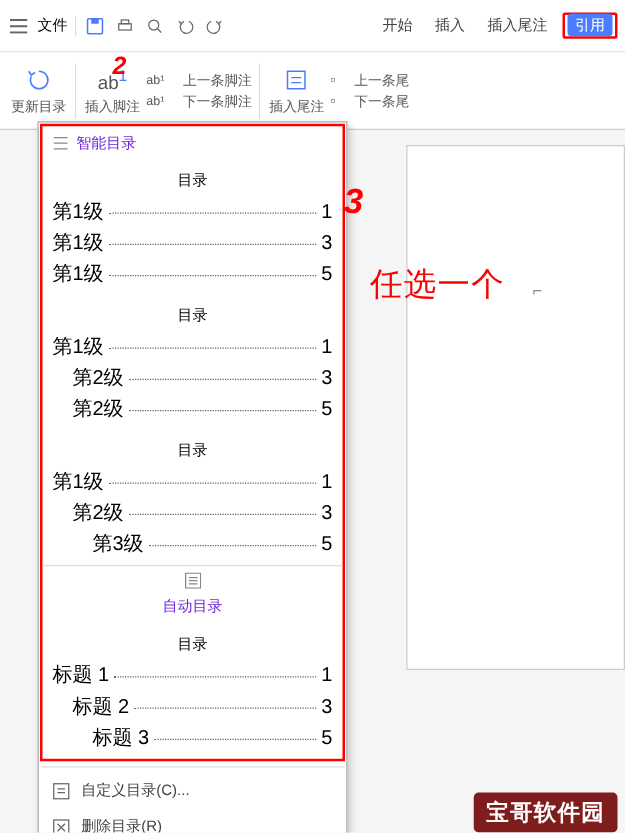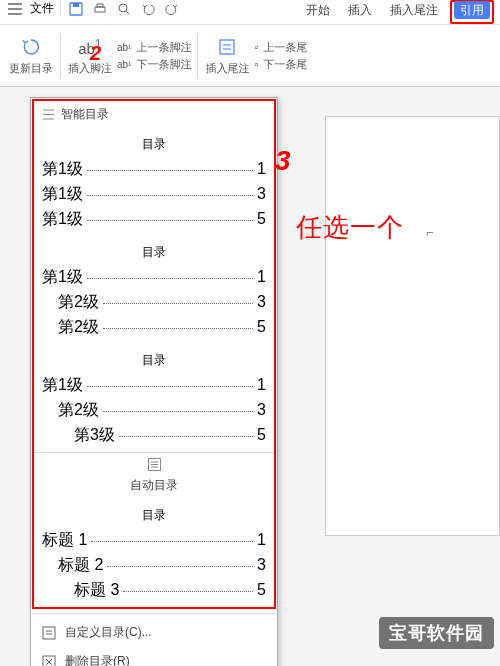--- a/index.html
+++ b/index.html
@@ -1,56 +1,56 @@
 <!DOCTYPE html>
 <html><head>
 <meta charset="utf-8">
 <style>
 * { margin: 0; padding: 0; box-sizing: border-box; font-family: "Microsoft YaHei", sans-serif; }
 body { width: 500px; height: 666px; background: #f5f5f5; position: relative; overflow: hidden; }
-.menubar { height: 25px; background: #fff; border-bottom: 1px solid #ddd; display: flex; padding: 0 6px; gap: 6px; font-size: 12px; }
+.menubar { height: 42px; background: #fff; border-bottom: 1px solid #ddd; display: flex; align-items: center; padding: 0 6px; gap: 6px; font-size: 12px; }
 .menubar .m-icon { width: 18px; height: 18px; display: flex; align-items: center; justify-content: center; color: #666; }
 .menubar .sep { width: 1px; height: 16px; background: #ddd; }
 .menubar .spacer { flex: 1; }
 .menubar .tab { padding: 2px 6px; color: #444; }
 .menubar .tab.active { background: #4a7dff; color: #fff; border-radius: 3px; }
 .menubar .highlight { border: 2px solid #ff0000; border-radius: 2px; padding: 0 2px; }
 
 .toolbar { height: 62px; background: #fff; border-bottom: 1px solid #ccc; display: flex; align-items: center; padding: 4px 8px; gap: 4px; font-size: 11px; }
 .tool-btn { display: flex; flex-direction: column; align-items: center; justify-content: center; min-width: 46px; height: 54px; color: #555; }
 .tool-btn .ico { width: 24px; height: 24px; display: flex; align-items: center; justify-content: center; font-size: 16px; color: #4a7dff; margin-bottom: 2px; }
 .tool-btn .lbl { font-size: 11px; white-space: nowrap; }
 .tool-btn.boxed { border: 2px solid #ff0000; border-radius: 2px; }
 .tool-sep { width: 1px; height: 44px; background: #ddd; margin: 0 2px; }
 .tool-small { display: flex; flex-direction: column; gap: 2px; font-size: 11px; color: #555; }
-.tool-small > div { display: flex; align-items: center; gap: 5px; }
+.tool-small > div { display: flex; align-items: center; gap: 15px; }
 
 .dropdown { position: absolute; left: 30px; top: 97px; width: 248px; background: #fff; border: 1px solid #aaa; box-shadow: 2px 2px 6px rgba(0,0,0,0.2); font-size: 12px; }
 .dropdown .red-box { border: 2px solid #ff0000; margin: 1px; }
-.dd-header { display: flex; align-items: center; gap: 6px; padding: 5px 8px; color: #404040; font-size: 12px; }
+.dd-header { display: flex; align-items: center; gap: 6px; padding: 5px 8px; color: #6d28d9; font-size: 12px; }
 .dd-preview { padding: 4px 8px; }
 .toc-title { text-align: center; font-size: 12px; padding: 4px 0; }
 .toc-line { display: flex; align-items: baseline; font-size: 16px; padding: 2px 0; }
 .toc-line .label { white-space: nowrap; }
 .toc-line .dots { flex: 1; border-bottom: 1px dotted #666; margin: 0 4px; position: relative; top: -3px; }
 .toc-line .page { }
 .ind1 { padding-left: 16px; }
 .ind2 { padding-left: 32px; }
 .dd-sep { border-top: 1px solid #ddd; margin: 4px 2px; }
 .dd-item { display: flex; align-items: center; gap: 8px; padding: 6px 10px; color: #444; }
 .dd-item .ic { width: 16px; height: 16px; display: flex; align-items: center; justify-content: center; color: #666; }
 
 .doc-area { position: absolute; right: 0; top: 116px; width: 175px; height: 420px; background: #fff; border: 1px solid #ccc; }
 
 .anno-2 { position: absolute; left: 90px; top: 42px; color: #ff0000; font-size: 20px; font-weight: bold; font-style: italic; }
 .anno-3 { position: absolute; left: 275px; top: 145px; color: #ff0000; font-size: 28px; font-weight: bold; font-style: italic; }
 .anno-text { position: absolute; left: 296px; top: 210px; color: #ff0000; font-size: 26px; font-weight: 500; letter-spacing: 1px; }
 .cursor-mark { position: absolute; left: 426px; top: 225px; font-size: 13px; color: #888; }
 
-.watermark { position: absolute; right: 6px; bottom: 17px; background: #737373; color: #fff; font-size: 18px; font-weight: bold; padding: 4px 10px; border-radius: 4px; letter-spacing: 1px; }
+.watermark { position: absolute; right: 6px; bottom: 0; background: #7f1d1d; color: #fff; font-size: 18px; font-weight: bold; padding: 4px 10px; border-radius: 4px; letter-spacing: 1px; }
 
 svg { display: block; }
 </style>
 </head>
 <body>
 
 <div class="menubar">
   <span class="m-icon">
     <svg width="14" height="12" viewBox="0 0 14 12">
         <path d="M0 1h14M0 6h14M0 11h14" stroke="#666" stroke-width="1.5"></path>

